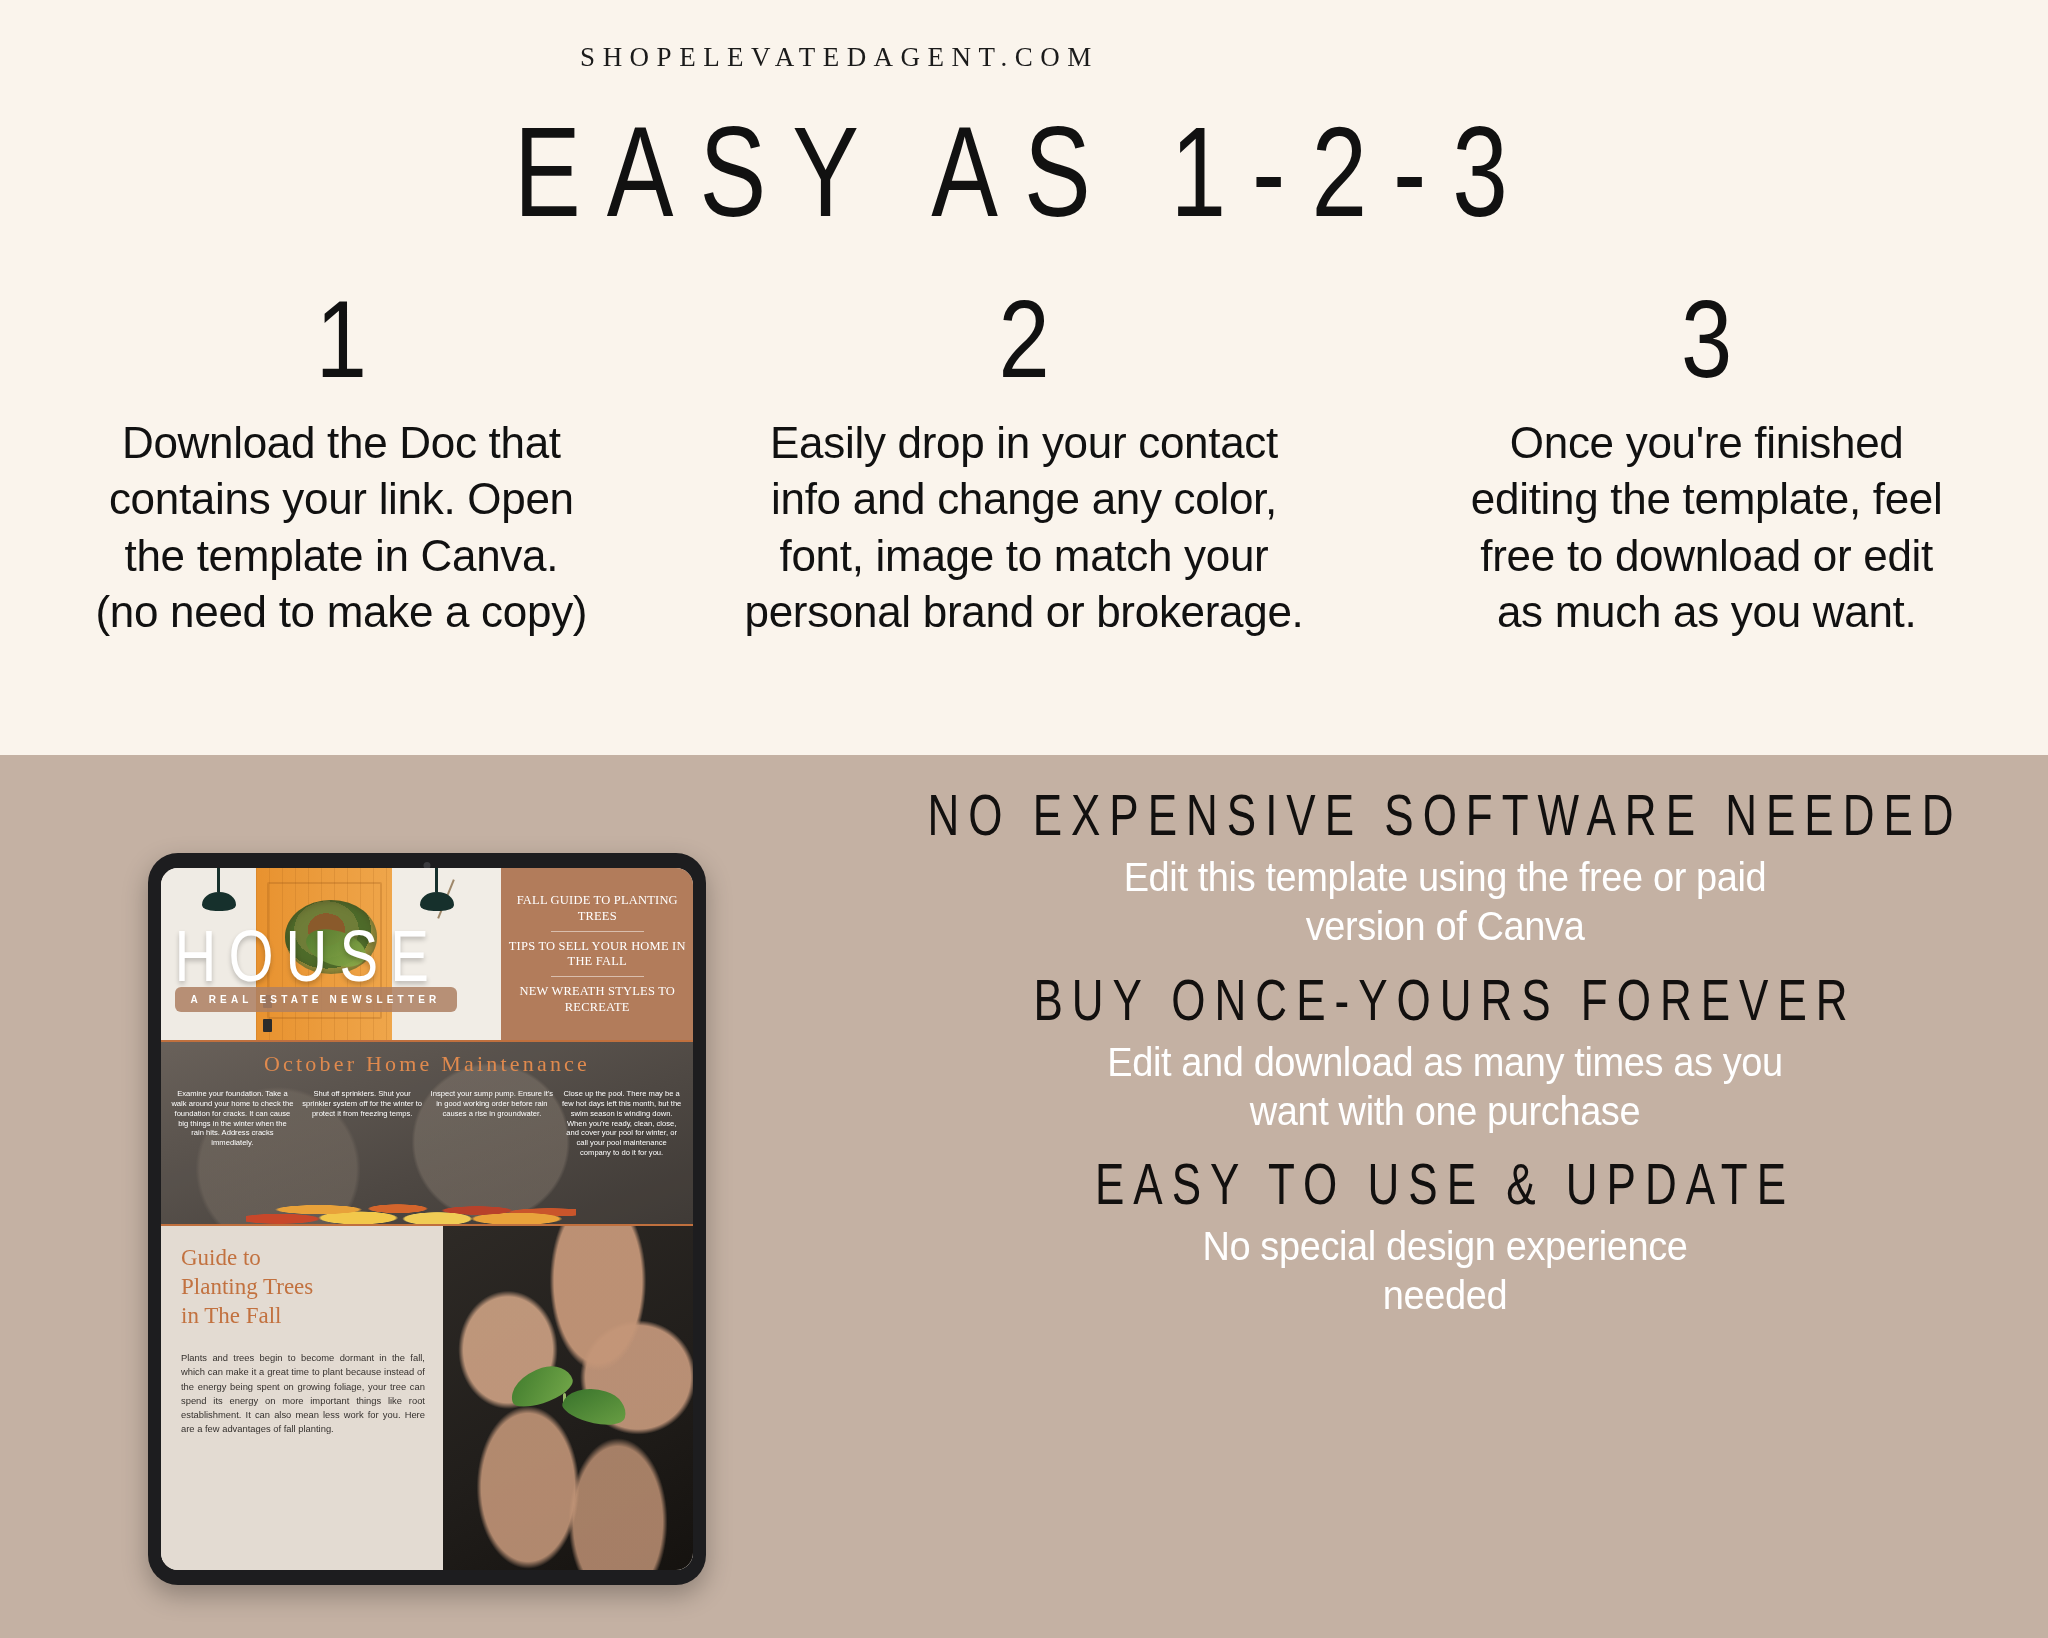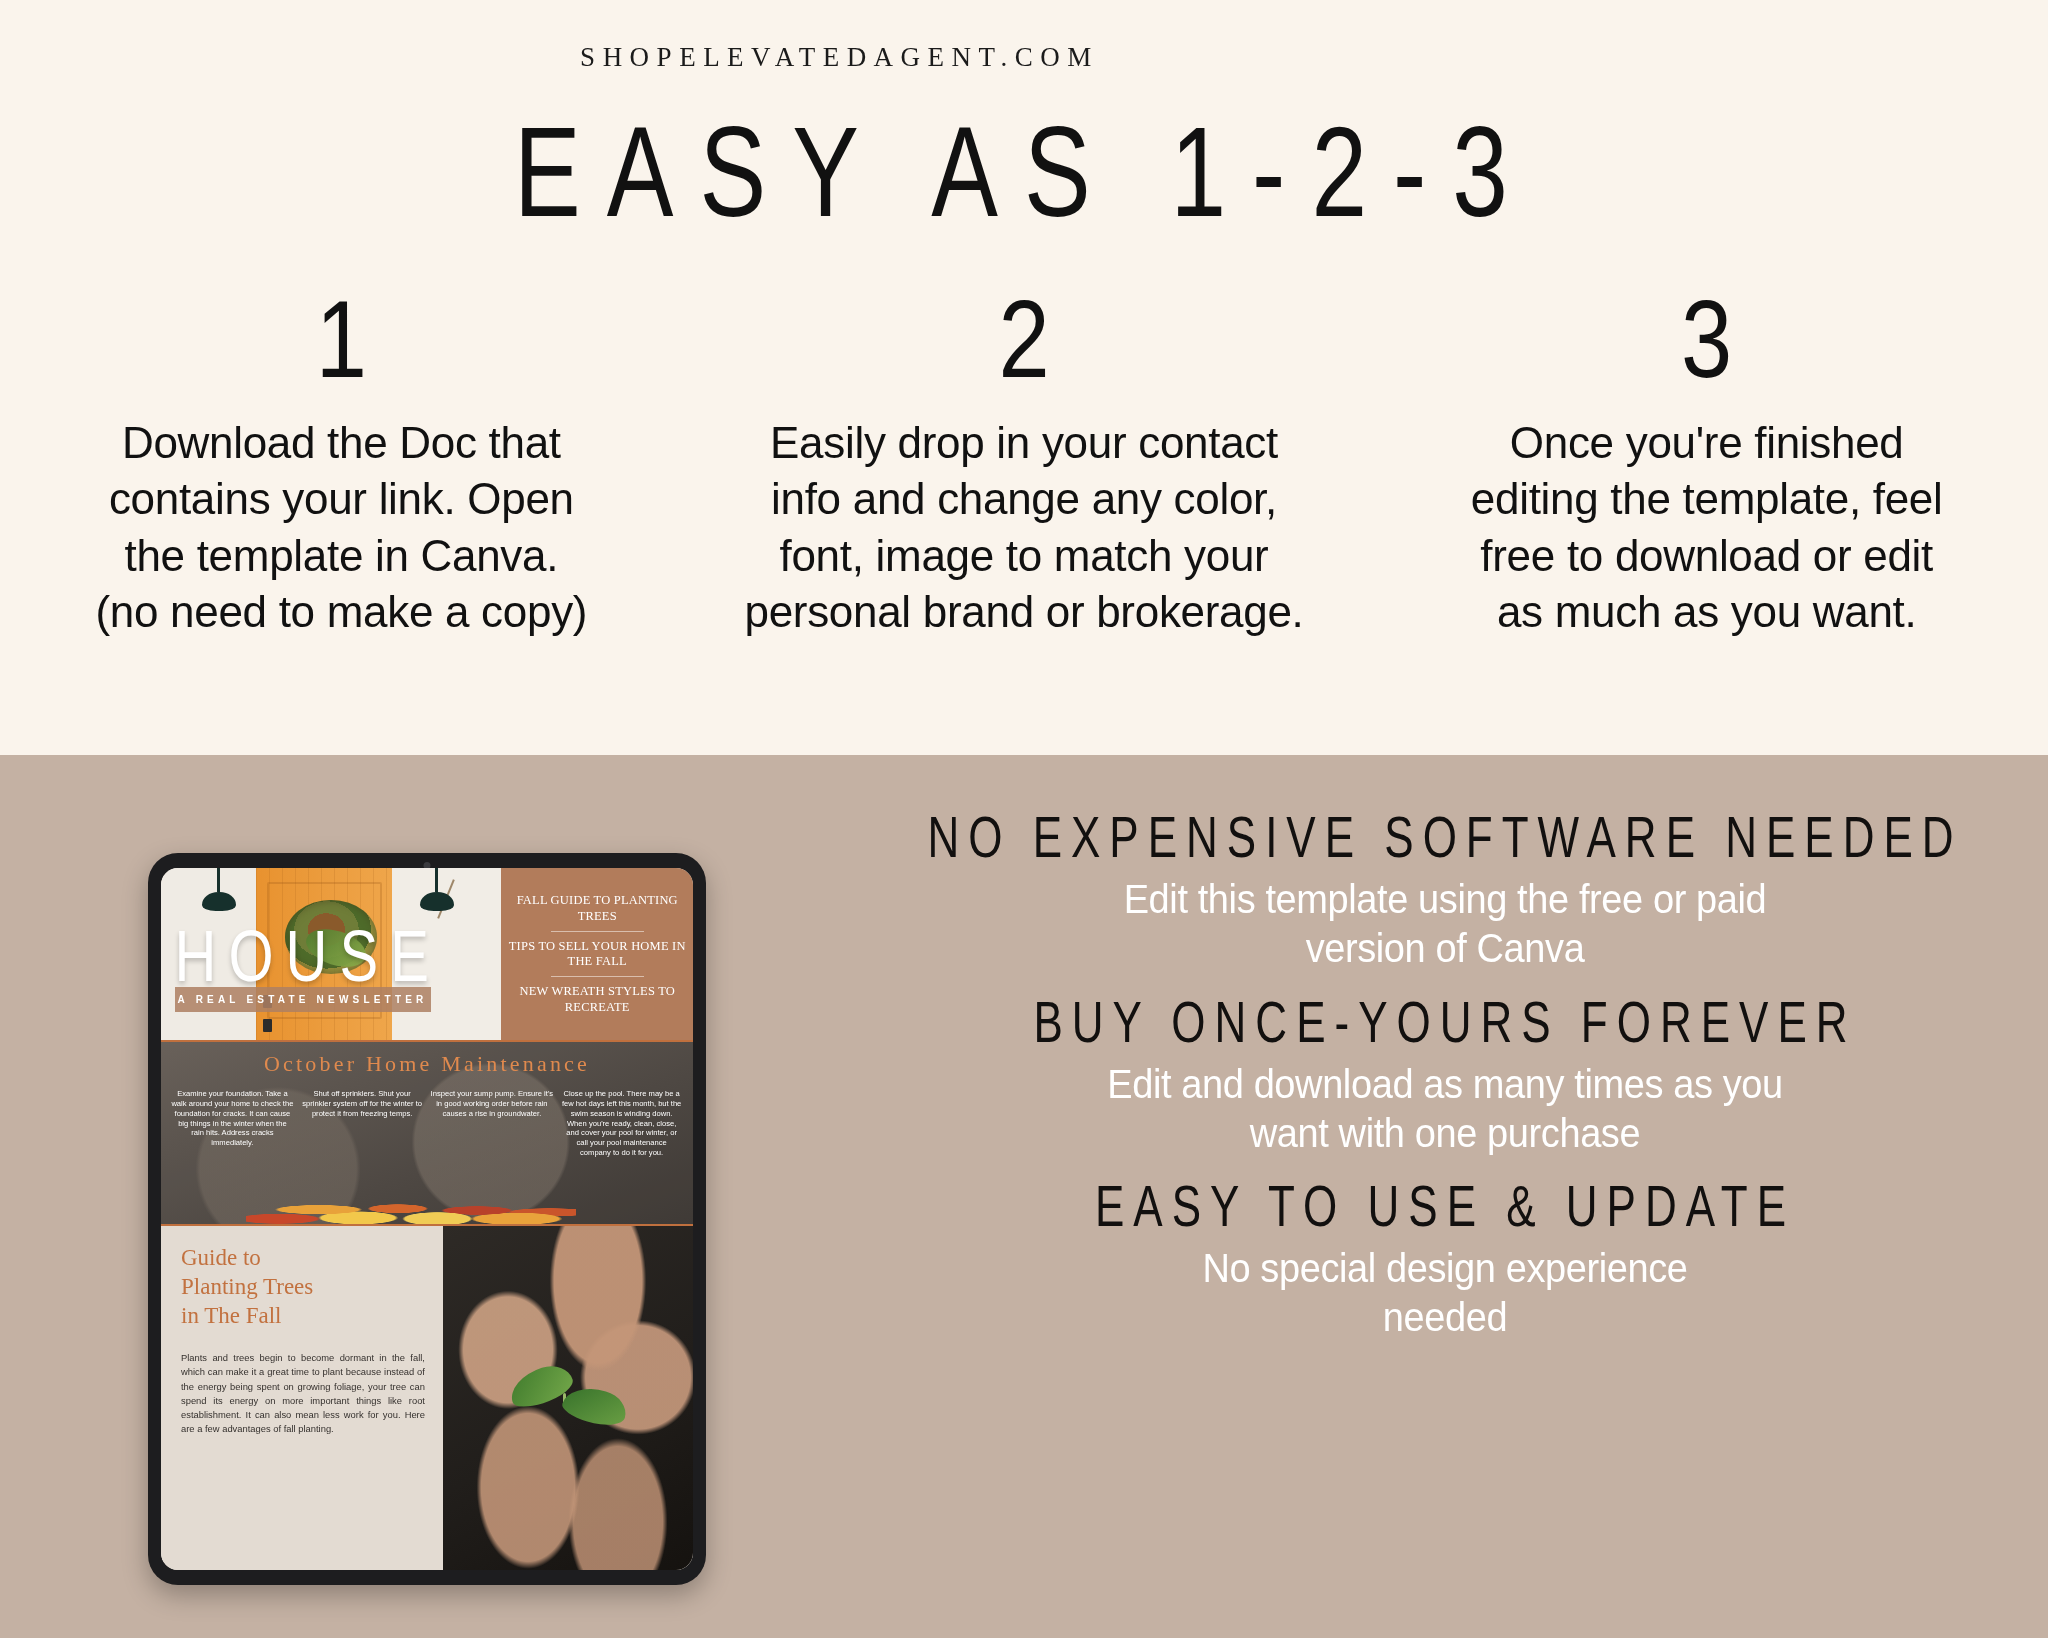--- a/index.html
+++ b/index.html
@@ -146,22 +146,23 @@
     font-family:"Liberation Sans", sans-serif;
     font-size:58px; font-weight:400; color:#fff;
     letter-spacing:12px; line-height:1;
     transform:scaleY(1.25); transform-origin:left top;
     text-shadow:0 2px 5px rgba(0,0,0,.22);
   }
   .nl-sub{
     position:absolute; left:4%; bottom:16%;
     background:rgba(174,128,99,.86);
     color:#fff; font-size:10px; letter-spacing:4.2px;
-    padding:7px 3px; font-weight:600;
-    font-family:"Liberation Sans", sans-serif;
+    padding:7px 16px; font-weight:600;
+    font-family:"Liberation Sans", sans-serif;
+    border-radius:6px;
   }
   .hero-right{
     flex:1; background:#B27C5B; color:#fff;
     display:flex; flex-direction:column;
     align-items:center; justify-content:center;
     gap:7px; padding:8px 6px;
   }
   .hr-item{
     font-family:"Liberation Serif", serif;
     font-size:12.5px; line-height:1.22; text-align:center;
@@ -255,21 +256,21 @@
   .leaf-a{ left:0; top:2px; transform:rotate(-18deg); }
   .leaf-b{ right:0; top:22px; transform:rotate(16deg);
     background:linear-gradient(135deg,#35702a,#6ba044); }
   .stem{
     position:absolute; left:54px; top:26px;
     width:3px; height:14px; background:#9bb96a; border-radius:2px;
   }
 
   
   .features{
-    position:absolute; left:880px; top:50px;
+    position:absolute; left:880px; top:28px;
     width:1130px;
   }
   .feat{ margin-bottom:6px; }
   .feat-head{
     text-align:center;
     font-family:"Liberation Sans", sans-serif;
     font-size:44px; font-weight:300; color:#12100f;
     letter-spacing:9px;
     transform:scaleY(1.3); transform-origin:top center;
     margin-bottom:20px;

